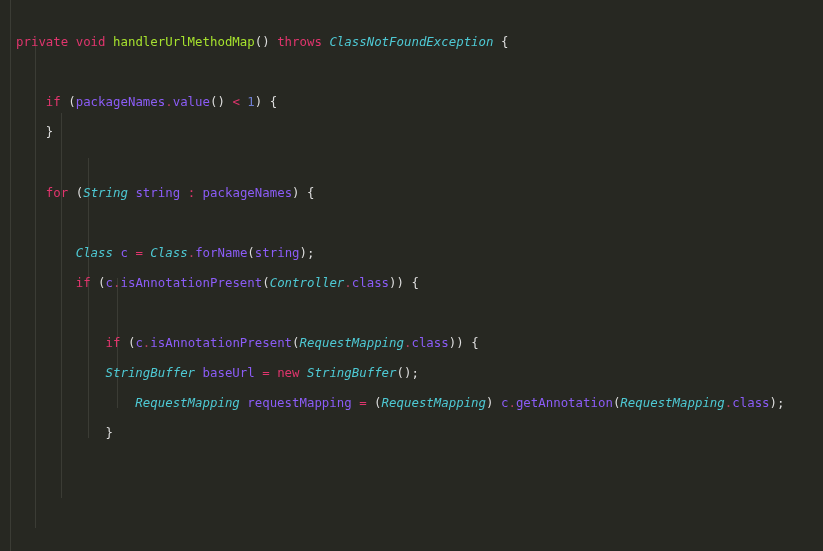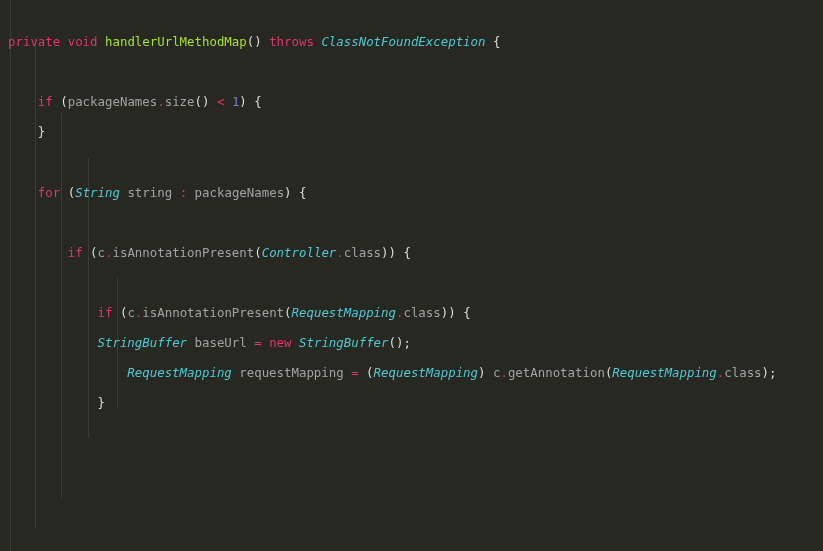--- a/index.html
+++ b/index.html
@@ -13,21 +13,21 @@
     overflow: hidden;
     font-family: "DejaVu Sans Mono", "Liberation Mono", monospace;
   }
 
   #editor {
     position: relative;
     width: 823px;
     height: 415px;
     background: #272822;
     box-sizing: border-box;
-    padding: 4px 0 0 0;
+    padding: 4px 0 0 8px;
   }
 
   
   .guides {
     position: absolute;
     top: 0;
     left: 0;
     width: 823px;
     height: 551px;
     pointer-events: none;
@@ -55,21 +55,21 @@
     display: block;
     height: 15.05px;
     padding-left: 8px;
     white-space: pre;
   }
 
   
   .kw   { color: #e0356d; }            
   .typ  { color: #4ec9d4; font-style: italic; }  
   .fn   { color: #a6e22e; }            
-  .id   { color: #a3a3a3; }            
+  .id   { color: #8b5cf6; }            
   .num  { color: #6f7fd1; }            
   .op   { color: #e0356d; }            
   .pun  { color: #dedede; }            
   .dot  { color: #b8405f; }            
 </style>
 </head>
 <body>
 
 <div id="editor">
 
@@ -78,25 +78,26 @@
     <div class="guide" style="left:35px;  top:38px;  height:490px;"></div>
     <div class="guide" style="left:61px;  top:113px; height:385px;"></div>
     <div class="guide" style="left:88px;  top:158px; height:280px;"></div>
     <div class="guide" style="left:117px; top:278px; height:130px;"></div>
   </div>
 
   <div id="code">
 
 <span class="ln"><span class="kw">private</span> <span class="kw">void</span> <span class="fn">handlerUrlMethodMap</span><span class="pun">()</span> <span class="kw">throws</span> <span class="typ">ClassNotFoundException</span> <span class="pun">{</span></span>
 <span class="ln"> </span>
-<span class="ln">    <span class="kw">if</span> <span class="pun">(</span><span class="id">packageNames</span><span class="dot">.</span><span class="id">size</span><span class="pun">()</span> <span class="op">&lt;</span> <span class="num">1</span><span class="pun">) {</span></span>
+<span class="ln">    <span class="kw">if</span> <span class="pun">(</span><span class="id">packageNames</span><span class="dot">.</span><span class="id">value</span><span class="pun">()</span> <span class="op">&lt;</span> <span class="num">1</span><span class="pun">) {</span></span>
 <span class="ln">    <span class="pun">}</span></span>
 <span class="ln"> </span>
 <span class="ln">    <span class="kw">for</span> <span class="pun">(</span><span class="typ">String</span> <span class="id">string</span> <span class="op">:</span> <span class="id">packageNames</span><span class="pun">) {</span></span>
 <span class="ln"> </span>
+<span class="ln">        <span class="typ">Class</span> <span class="id">c</span> <span class="op">=</span> <span class="typ">Class</span><span class="dot">.</span><span class="id">forName</span><span class="pun">(</span><span class="id">string</span><span class="pun">);</span></span>
 <span class="ln">        <span class="kw">if</span> <span class="pun">(</span><span class="id">c</span><span class="dot">.</span><span class="id">isAnnotationPresent</span><span class="pun">(</span><span class="typ">Controller</span><span class="dot">.</span><span class="id">class</span><span class="pun">)) {</span></span>
 <span class="ln"> </span>
 <span class="ln">            <span class="kw">if</span> <span class="pun">(</span><span class="id">c</span><span class="dot">.</span><span class="id">isAnnotationPresent</span><span class="pun">(</span><span class="typ">RequestMapping</span><span class="dot">.</span><span class="id">class</span><span class="pun">)) {</span></span>
 <span class="ln">            <span class="typ">StringBuffer</span> <span class="id">baseUrl</span> <span class="op">=</span> <span class="kw">new</span> <span class="typ">StringBuffer</span><span class="pun">();</span></span>
 <span class="ln">                <span class="typ">RequestMapping</span> <span class="id">requestMapping</span> <span class="op">=</span> <span class="pun">(</span><span class="typ">RequestMapping</span><span class="pun">)</span> <span class="id">c</span><span class="dot">.</span><span class="id">getAnnotation</span><span class="pun">(</span><span class="typ">RequestMapping</span><span class="dot">.</span><span class="id">class</span><span class="pun">);</span></span>
 <span class="ln">            <span class="pun">}</span></span>
 <span class="ln"> </span>
 
 
 

